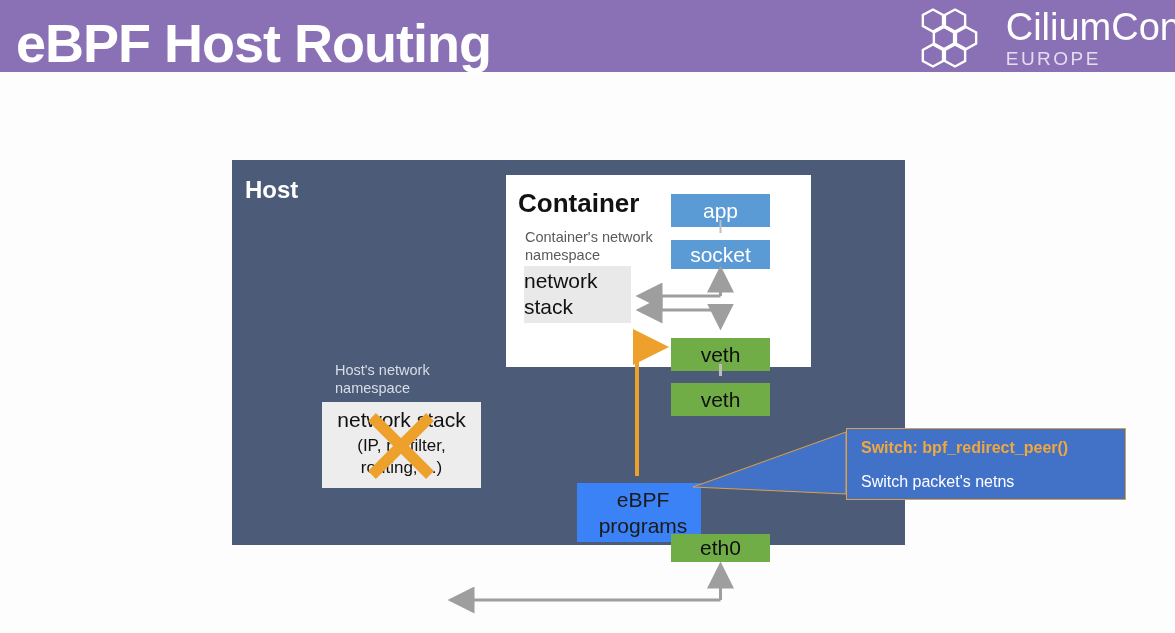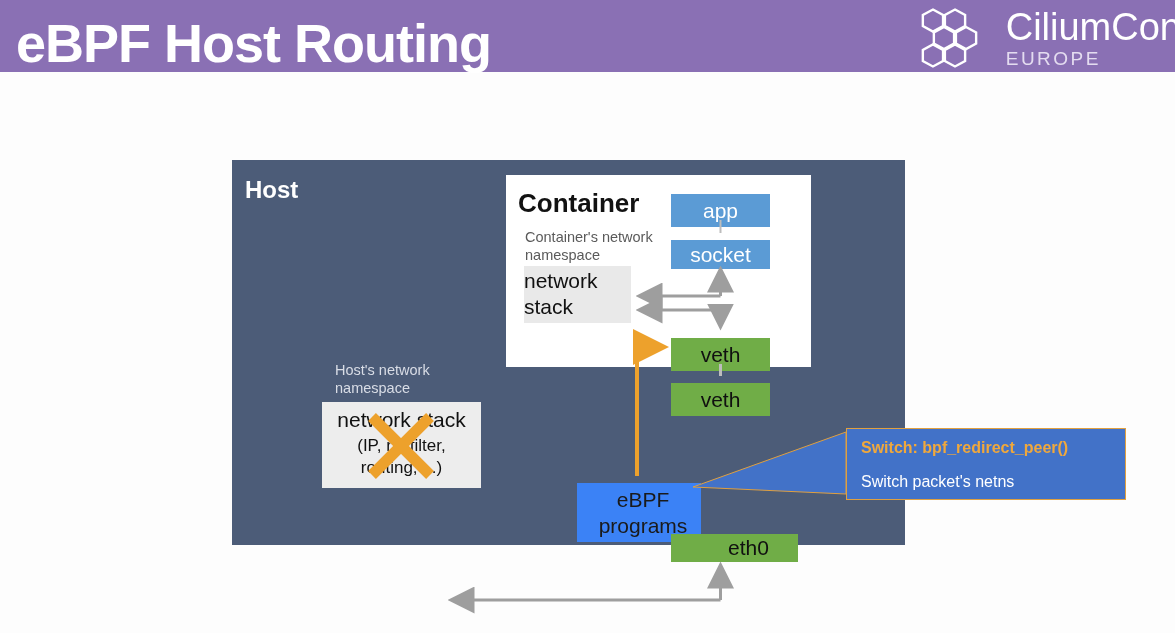--- a/index.html
+++ b/index.html
@@ -140,21 +140,21 @@
   .nbox.green { background: #70ad47; color: #101010; }
   .nbox.orange {
     background: #3b82f6; color: #1a1a1a;
     flex-direction: column; line-height: 26px; padding-left: 8px;
   }
 
   .box-app    { left: 671px; top: 187px; width: 99px; height: 33px; }
   .box-socket { left: 671px; top: 233px; width: 99px; height: 29px; }
   .box-veth1  { left: 671px; top: 331px; width: 99px; height: 33px; }
   .box-veth2  { left: 671px; top: 376px; width: 99px; height: 33px; }
-  .box-eth0   { left: 671px; top: 527px; width: 99px; height: 28px; padding-left: 28px; }
+  .box-eth0   { left: 671px; top: 527px; width: 99px; height: 28px; }
   .box-ebpf   { left: 577px; top: 476px; width: 116px; height: 59px; }
 
   .callout {
     position: absolute;
     left: 846px; top: 428px;
     width: 280px; height: 72px;
     background: #4272c8;
     border: 1px solid #e0a040;
     box-sizing: border-box;
   }

